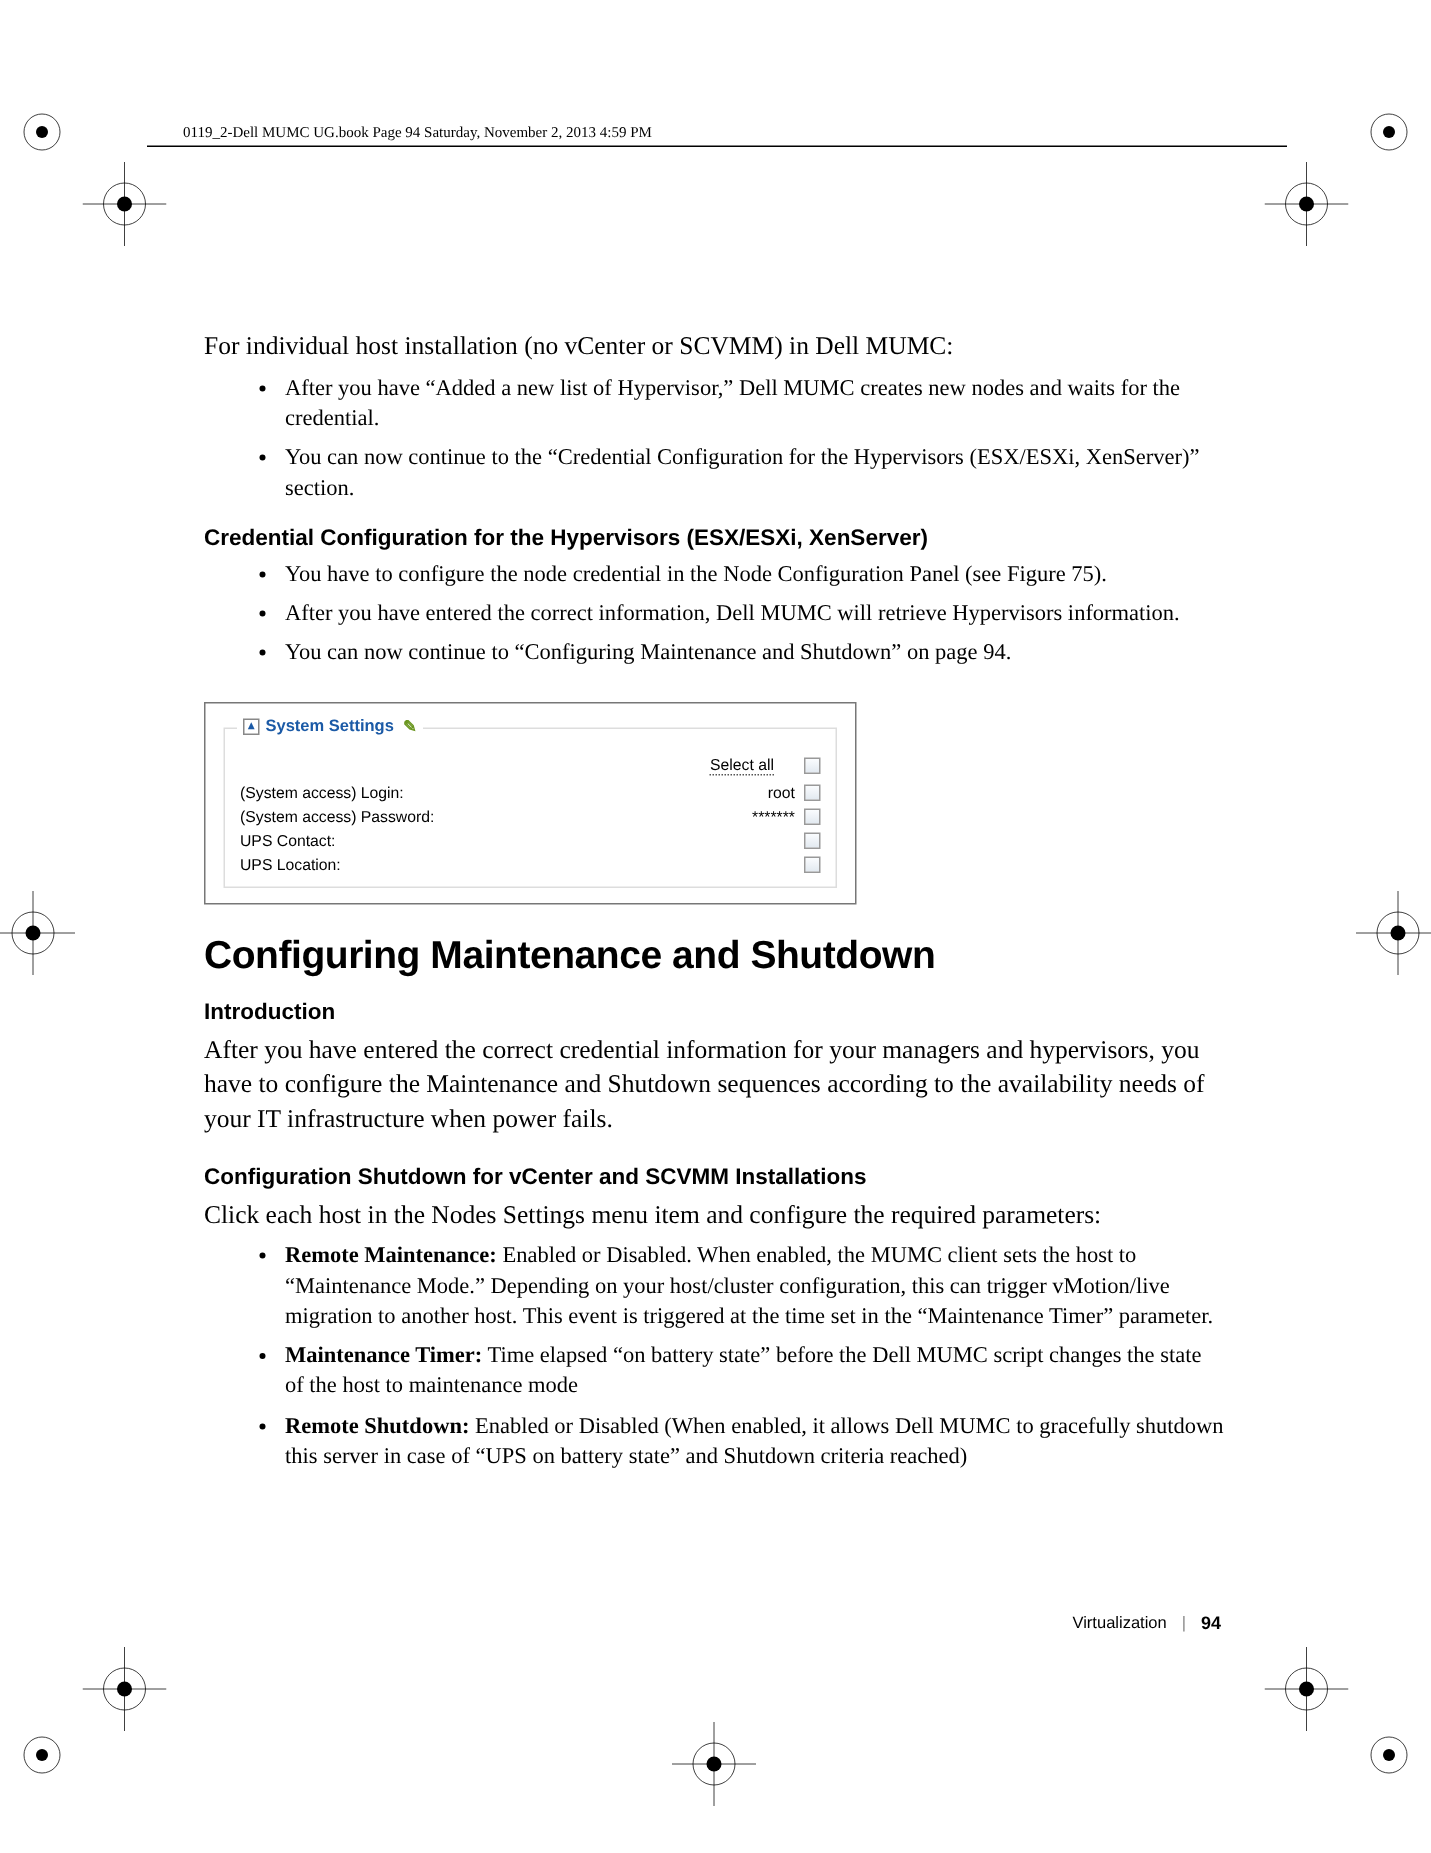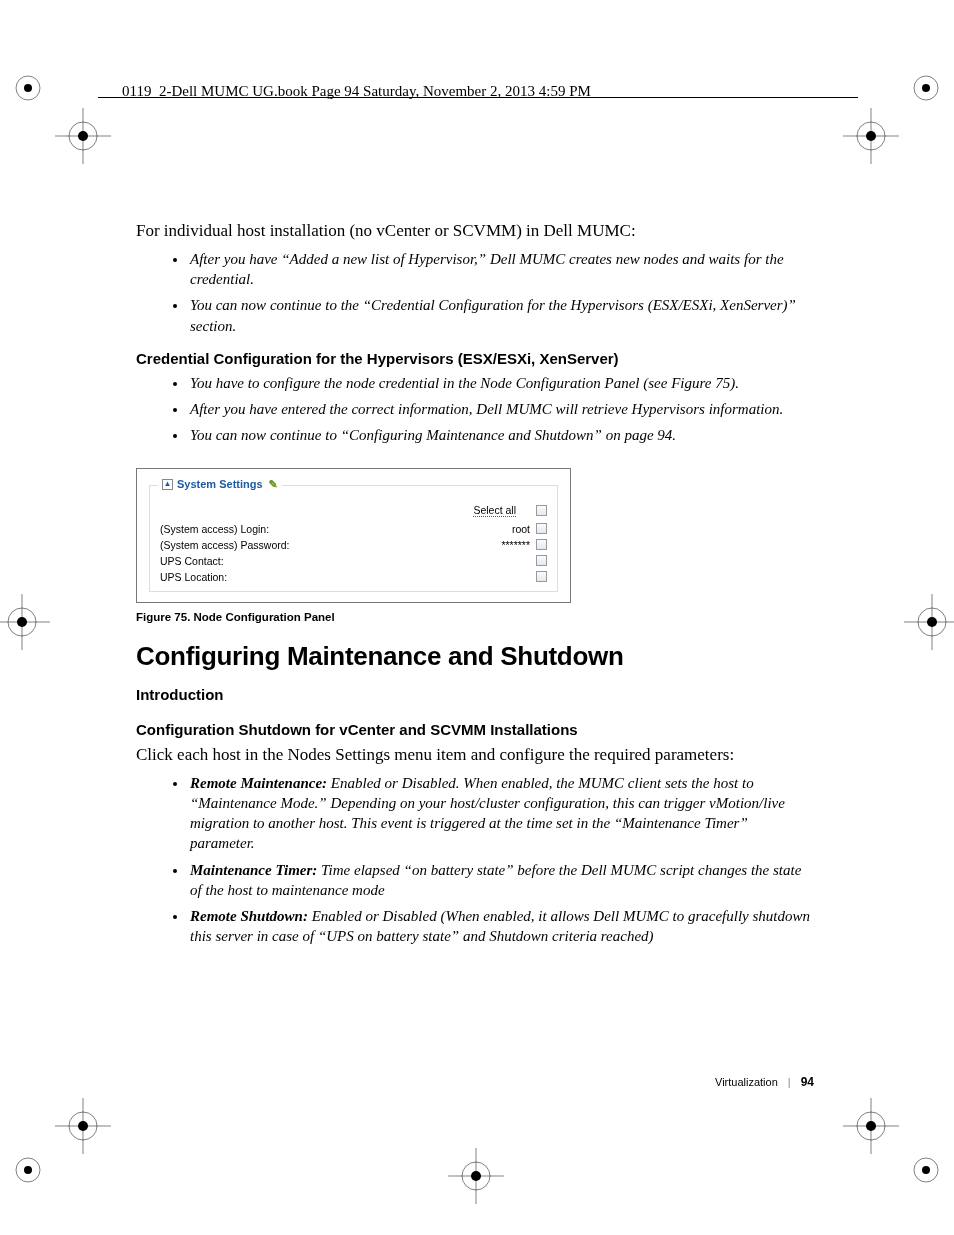--- a/index.html
+++ b/index.html
@@ -14,40 +14,39 @@
   .content {
     position: absolute;
     left: 136px;
     top: 220px;
     width: 680px;
   }
   .running-header {
     position: absolute;
     top: 83px;
     left: 122px;
-    font-size: 15px;
+    font-size: 10px;
     font-family: 'Times New Roman', serif;
   }
   .hr-top {
     position: absolute;
     top: 97px;
     left: 98px;
     width: 760px;
     border-top: 0.5px solid #000;
   }
   .body-p {
     font-size: 17px;
     line-height: 1.35;
     margin-bottom: 6px;
   }
   ul.body-list {
     list-style: disc;
     margin: 4px 0 14px 0;
     padding-left: 52px;
-    font-style: italic;
   }
   ul.body-list li {
     font-size: 15px;
     line-height: 1.35;
     padding-left: 2px;
     margin-bottom: 6px;
   }
   ul.body-list li::marker { font-size: 13px; }
   .h3 {
     font-family: Arial, Helvetica, sans-serif;
@@ -263,25 +262,25 @@
           <span class="cb"></span>
         </div>
         <div class="kv-row">
           <span class="k">UPS Location:</span>
           <span class="v"></span>
           <span class="cb"></span>
         </div>
       </div>
     </div>
   </div>
-  <div class="figure-caption">Figure 75.  Node Configuration Panel</div>
 
   <div class="h2">Configuring Maintenance and Shutdown</div>
 
   <div class="h3">Introduction</div>
+  <p class="body-p">After you have entered the correct credential information for your managers and hypervisors, you have to configure the Maintenance and Shutdown sequences according to the availability needs of your IT infrastructure when power fails.</p>
 
   <div class="h3" style="margin-top:18px">Configuration Shutdown for vCenter and SCVMM Installations</div>
   <p class="body-p">Click each host in the Nodes Settings menu item and configure the required parameters:</p>
   <ul class="body-list">
     <li><span class="bold-inline">Remote Maintenance:</span><span> Enabled or Disabled. When enabled, the MUMC client sets the host to “Maintenance Mode.” Depending on your host/cluster configuration, this can trigger vMotion/live migration to another host. This event is triggered at the time set in the “Maintenance Timer” parameter.</span></li>
     <li><span class="bold-inline">Maintenance Timer:</span><span> Time elapsed “on battery state” before the Dell MUMC script changes the state of the host to maintenance mode</span></li>
     <li><span class="bold-inline">Remote Shutdown:</span><span> Enabled or Disabled (When enabled, it allows Dell MUMC to gracefully shutdown this server in case of “UPS on battery state” and Shutdown criteria reached)</span></li>
   </ul>
 
 </div>

